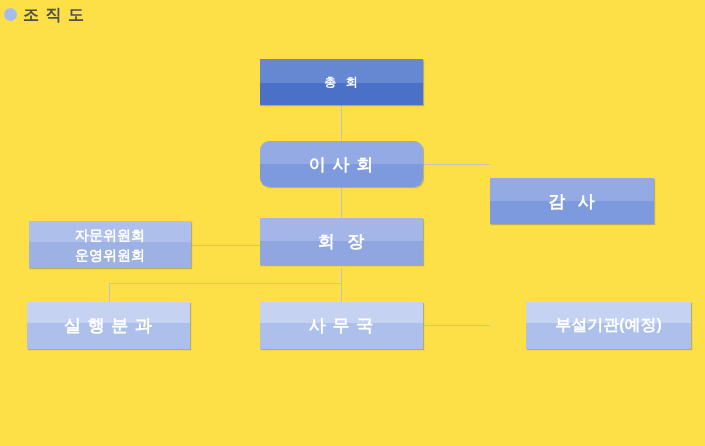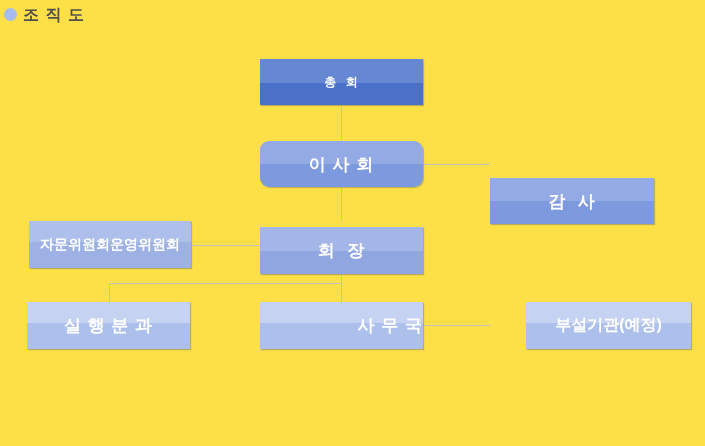--- a/index.html
+++ b/index.html
@@ -23,31 +23,31 @@
     color:#ffffff;font-weight:bold;text-align:center;
     box-shadow:1px 1px 1px rgba(110,110,110,0.45);
     letter-spacing:1px;white-space:pre;
   }
   .tier1{background:linear-gradient(to bottom,#6687d2 0%,#6687d2 52%,#4a70c8 52%,#4a70c8 100%);font-size:12px;}
   .tier2{background:linear-gradient(to bottom,#93aae4 0%,#93aae4 50%,#7e9ade 50%,#7e9ade 100%);font-size:17px;}
   .tier3{background:linear-gradient(to bottom,#a4b6e8 0%,#a4b6e8 50%,#8fa6e1 50%,#8fa6e1 100%);font-size:17px;}
   .tier3b{background:linear-gradient(to bottom,#aebfeb 0%,#aebfeb 45%,#9db1e5 45%,#9db1e5 100%);font-size:14px;}
   .tier4{background:linear-gradient(to bottom,#c6d2f2 0%,#c6d2f2 45%,#adc0ec 45%,#adc0ec 100%);font-size:17px;}
   .node.affiliate{font-size:16px;letter-spacing:0;}
-  .two-line{display:flex;flex-direction:row;line-height:20px;letter-spacing:0;font-family:Liberation Mono, monospace;}
+  .two-line{display:flex;flex-direction:column;line-height:20px;letter-spacing:0;}
   
   .conn{position:absolute;background:#c2c2c2;}
   
   .n-assembly{left:260px;top:59px;width:163px;height:46px;}
   .n-board{left:260px;top:141px;width:163px;height:46px;border-radius:9px;}
   .n-auditor{left:490px;top:141px;width:164px;height:46px;margin-top:37px;}
   .n-committees{left:29px;top:221px;width:162px;height:47px;}
-  .n-chairman{left:260px;top:227px;width:163px;height:47px;}
+  .n-chairman{left:260px;top:218px;width:163px;height:47px;}
   .n-subcommittee{left:27px;top:302px;width:163px;height:47px;justify-content:center;}
-  .n-secretariat{left:260px;top:302px;width:163px;height:47px;justify-content:flex-end;}
+  .n-secretariat{left:260px;top:302px;width:163px;height:47px;}
   .n-affiliate{left:490px;top:302px;width:165px;height:47px;margin-left:36px;}
   
   .c-v1{left:341px;top:105px;width:1px;height:36px;}
   .c-h1{left:423px;top:164px;width:67px;height:1px;}
   .c-v2{left:341px;top:187px;width:1px;height:34px;}
   .c-h2{left:191px;top:245px;width:69px;height:1px;}
   .c-v3{left:341px;top:268px;width:1px;height:34px;}
   .c-h3{left:109px;top:283px;width:233px;height:1px;}
   .c-v4{left:109px;top:283px;width:1px;height:19px;}
   .c-h4{left:423px;top:325px;width:67px;height:1px;}

